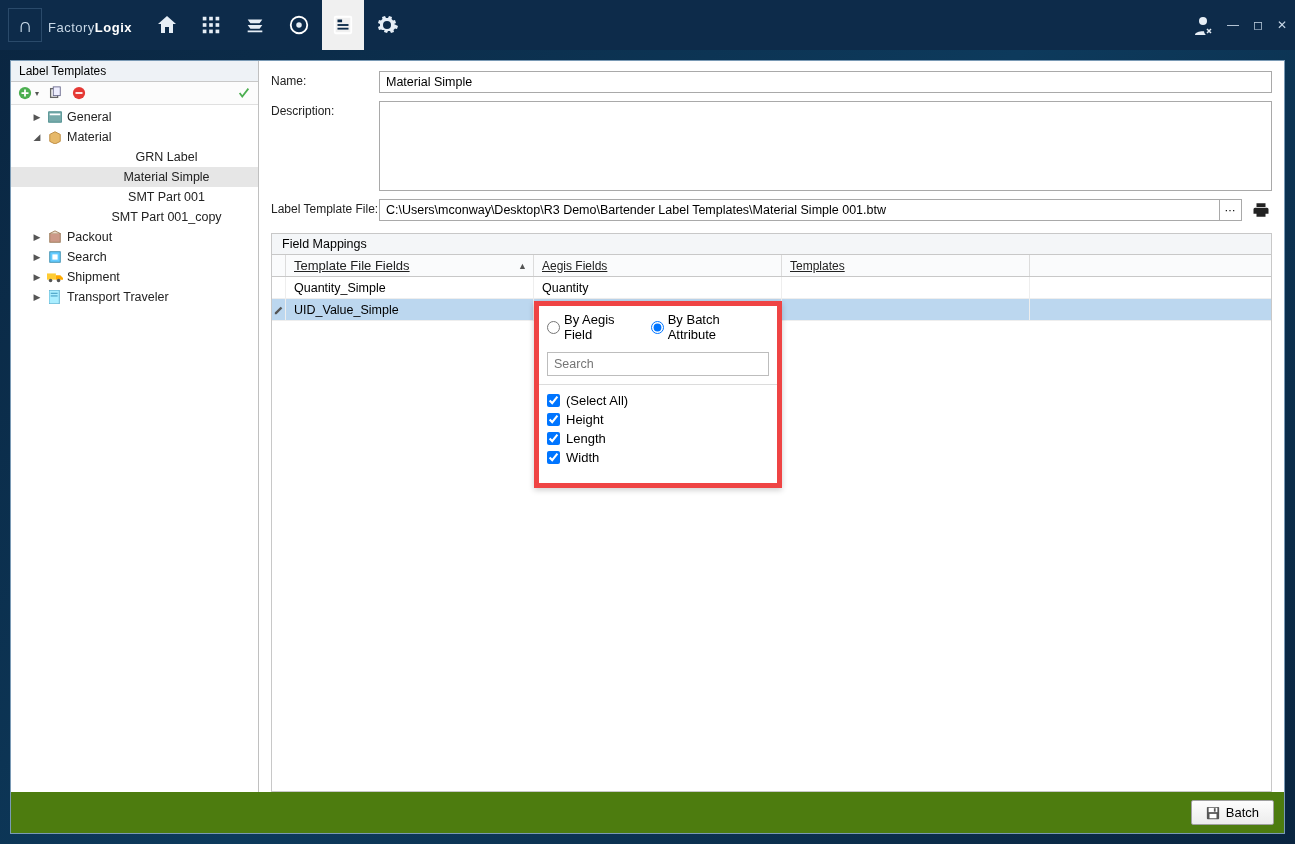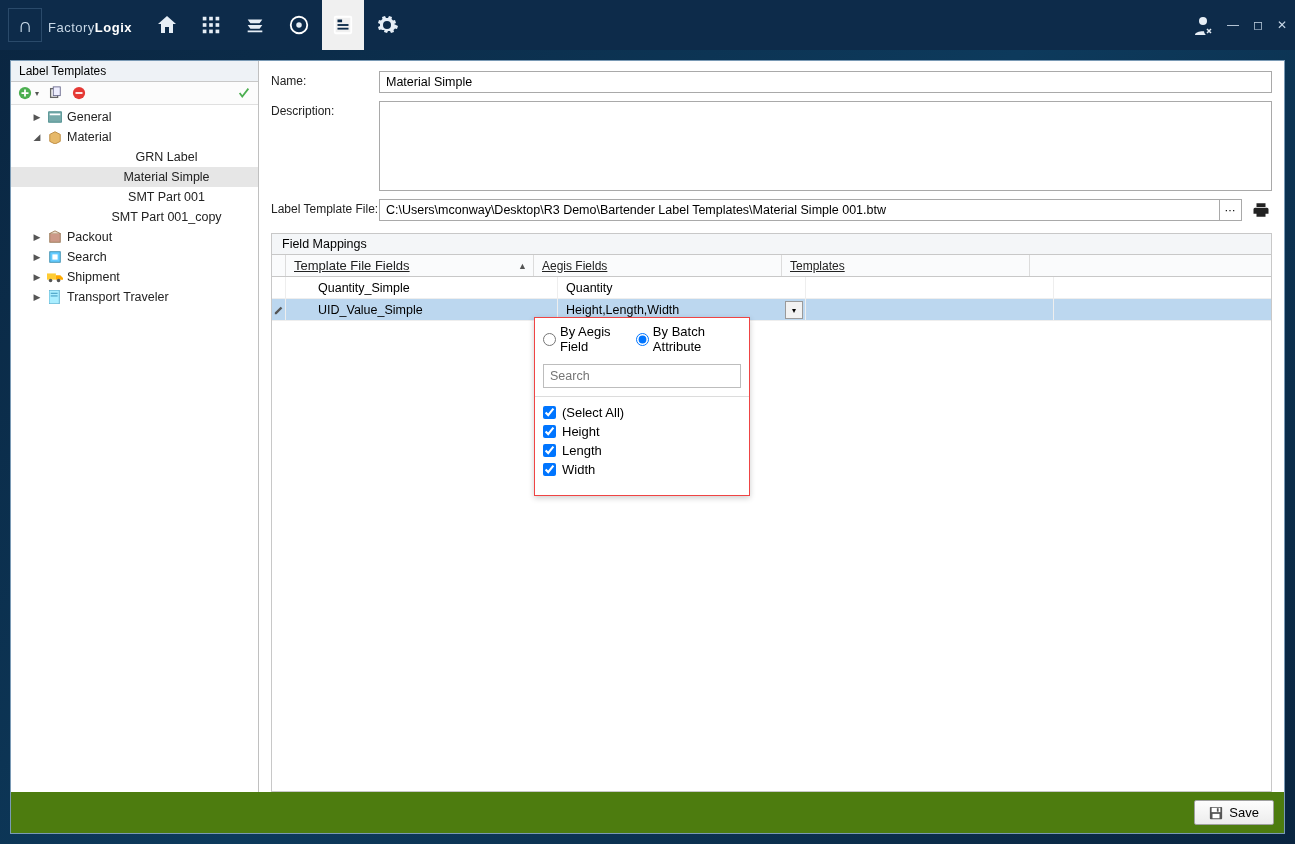--- a/index.html
+++ b/index.html
@@ -56,29 +56,29 @@
 .gh { border-right:1px solid #dcdcdc; padding:3px 8px; font-size:12px; color:#222; display:flex; align-items:center;text-decoration:underline; }
 .gh0 { width:14px; padding:0; }
 .gh1 { width:248px; position:relative; }
 .gh2 { width:248px; }
 .gh3 { width:248px; }
 .gh4 { flex:1; border-right:none; }
 .sort-arrow { position:absolute; right:6px; font-size:9px; color:#555; }
 .grid-row { display:flex; height:22px; border-bottom:1px solid #eee; align-items:stretch; }
 .grid-row .gc { border-right:1px solid #eee; padding:3px 8px; font-size:12.5px; display:flex; align-items:center; }
 .grid-row .gc0 { width:14px; padding:0; justify-content:center; }
-.grid-row .gc1 { width:248px;margin-left:24px; }
+.grid-row .gc1 { width:248px; }
 .grid-row .gc2 { width:248px; position:relative; }
 .grid-row .gc3 { width:248px; }
 .grid-row .gc4 { flex:1; border-right:none; }
 .grid-row.sel { background:#bcd7ef; }
 .cell-dd-btn { position:absolute; right:2px; top:2px; width:18px; height:18px; border:1px solid #9a9a9a; background:#f2f2f2; display:flex; align-items:center; justify-content:center; font-size:8px; cursor:pointer; }
 
 
-.popup { position:absolute; left:262px; top:67px; width:216px; background:#fff; border:1px solid #ef4444; z-index:10; box-shadow:0 2px 6px rgba(0,0,0,0.2);margin-top:16px; }
+.popup { position:absolute; left:262px; top:67px; width:248px; background:#fff; border:5px solid #ef4444; z-index:10; box-shadow:0 2px 6px rgba(0,0,0,0.2); }
 .popup-radios { display:flex; align-items:center; gap:6px; padding:6px 8px; font-size:12.5px; }
 .popup-radios label { display:flex; align-items:center; gap:4px; cursor:pointer; }
 .popup-search { margin:4px 8px 8px 8px; width:calc(100% - 16px); border:1px solid #bdbdbd; padding:4px 6px; font-size:12.5px; color:#888; }
 .popup-divider { border-top:1px solid #dcdcdc; margin:0 0 4px 0; }
 .popup-list { padding:2px 8px 16px 8px; }
 .popup-item { display:flex; align-items:center; gap:6px; padding:2px 0; font-size:12.5px; cursor:pointer; }
 .popup-item input { width:13px; height:13px; }
 
 
 .footer { display:flex; justify-content:flex-end; padding:8px 10px; }
@@ -361,16 +361,16 @@
   </div>
 
   <div class="footer">
     <button class="save-btn">
       <svg class="save-icon" viewBox="0 0 16 16">
           <rect x="1" y="1" width="14" height="14" rx="1" fill="#555"></rect>
           <rect x="3" y="2" width="10" height="5" fill="#fff"></rect>
           <rect x="4" y="9" width="8" height="5" fill="#fff"></rect>
           <rect x="9" y="2.5" width="2" height="4" fill="#555"></rect>
         </svg>
-      <span>Save</span>
+      <span>Batch</span>
     </button>
   </div>
 </div>
 
 </body></html>

